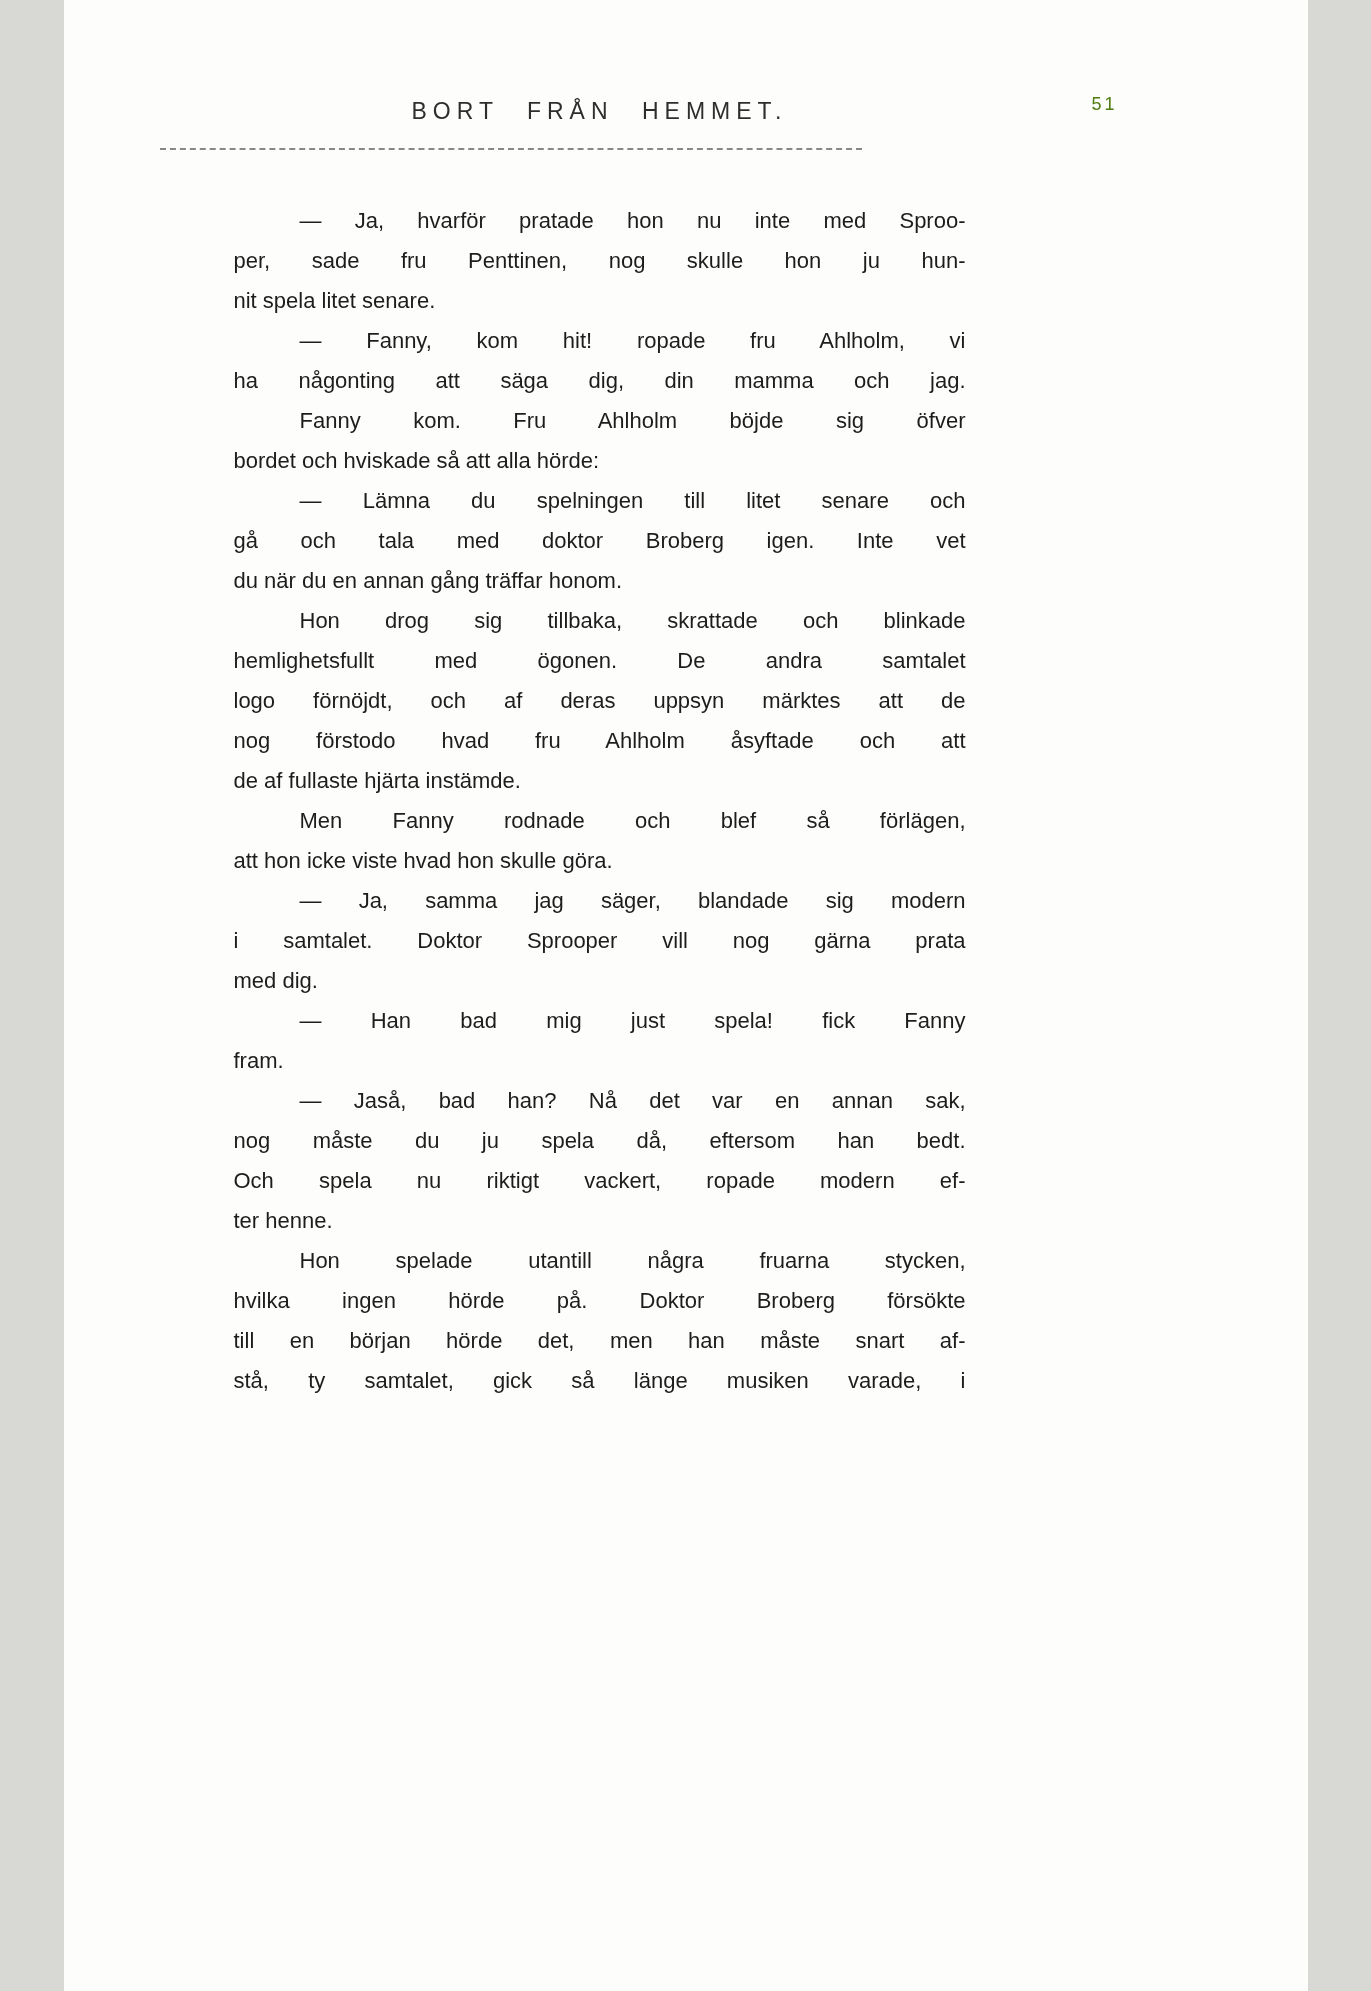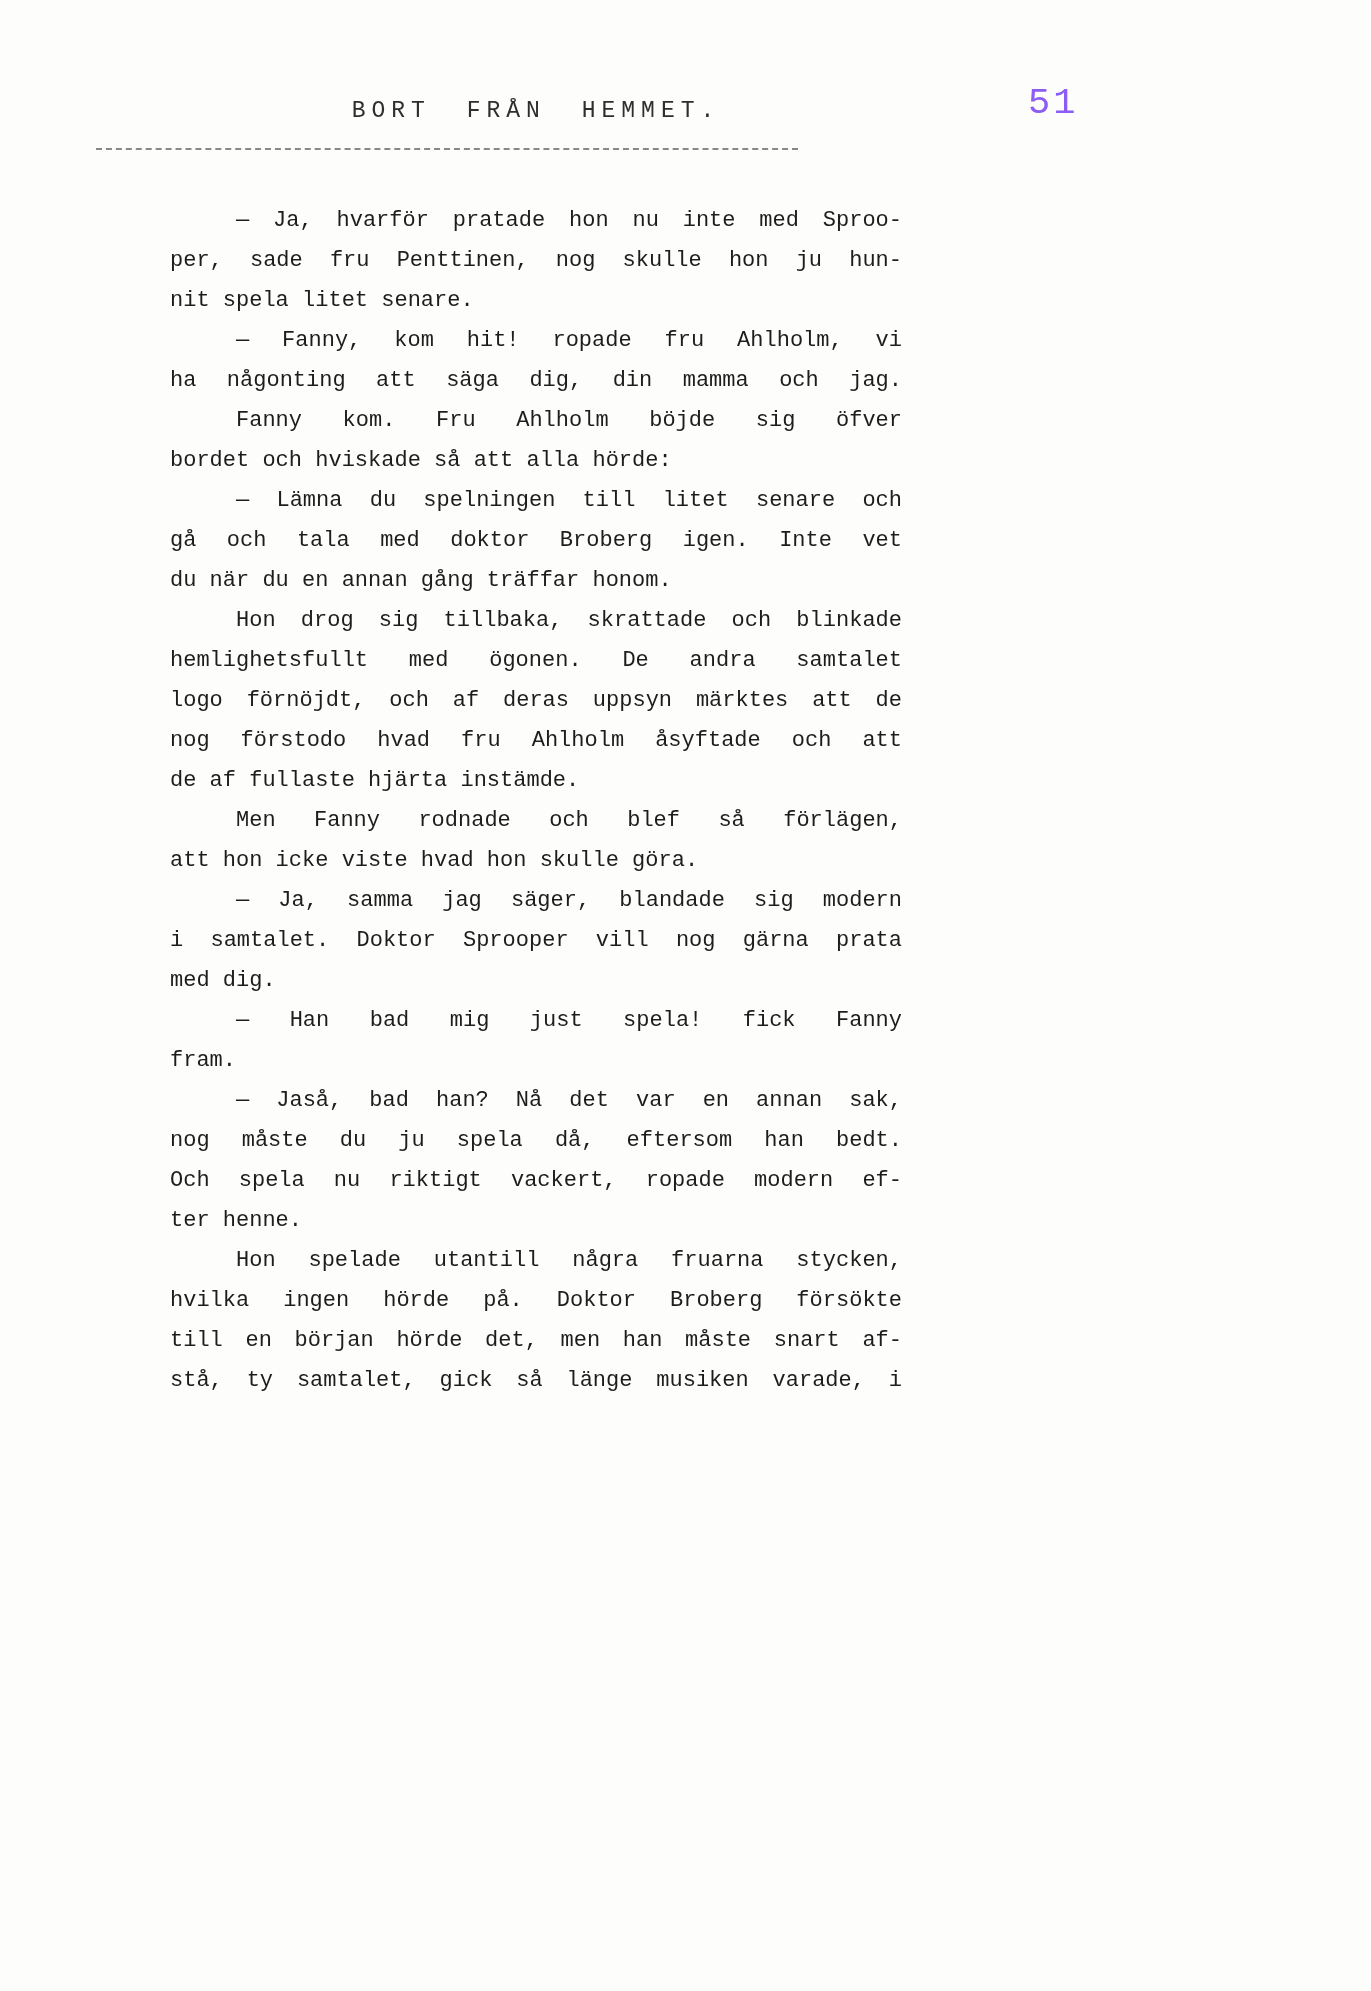--- a/index.html
+++ b/index.html
@@ -1,47 +1,47 @@
 <!DOCTYPE html>
 <html><head>
 <meta charset="utf-8">
 <style>
   html, body { margin: 0; padding: 0; }
   body { background: #d8d8d4; }
 
   .page {
     position: relative;
-    width: 1371px;
+    width: 1244px;
     height: 1991px;
     margin: 0 auto;
     background: #fdfdfb;
-    font-family: Liberation Mono, monospace;
+    font-family: Liberation Sans, sans-serif;
     color: #1d1d1d;
     overflow: hidden;
   }
 
   .running-header {
     position: absolute;
     top: 98px;
     left: 170px;
     width: 732px;
     text-align: center;
     font-size: 23px;
     letter-spacing: 6px;
     word-spacing: 16px;
     color: #2e2e2e;
   }
 
   .page-number {
     position: absolute;
-    top: 82px;
+    top: 94px;
     left: 1028px;
-    font-size: 37px;
+    font-size: 18px;
     letter-spacing: 3px;
-    color: #8b5cf6;
+    color: #4d7c0f;
   }
 
   .header-rule {
     position: absolute;
     top: 148px;
     left: 96px;
     width: 702px;
     height: 0;
     border-top: 2px dashed #62625e;
     opacity: 0.75;

